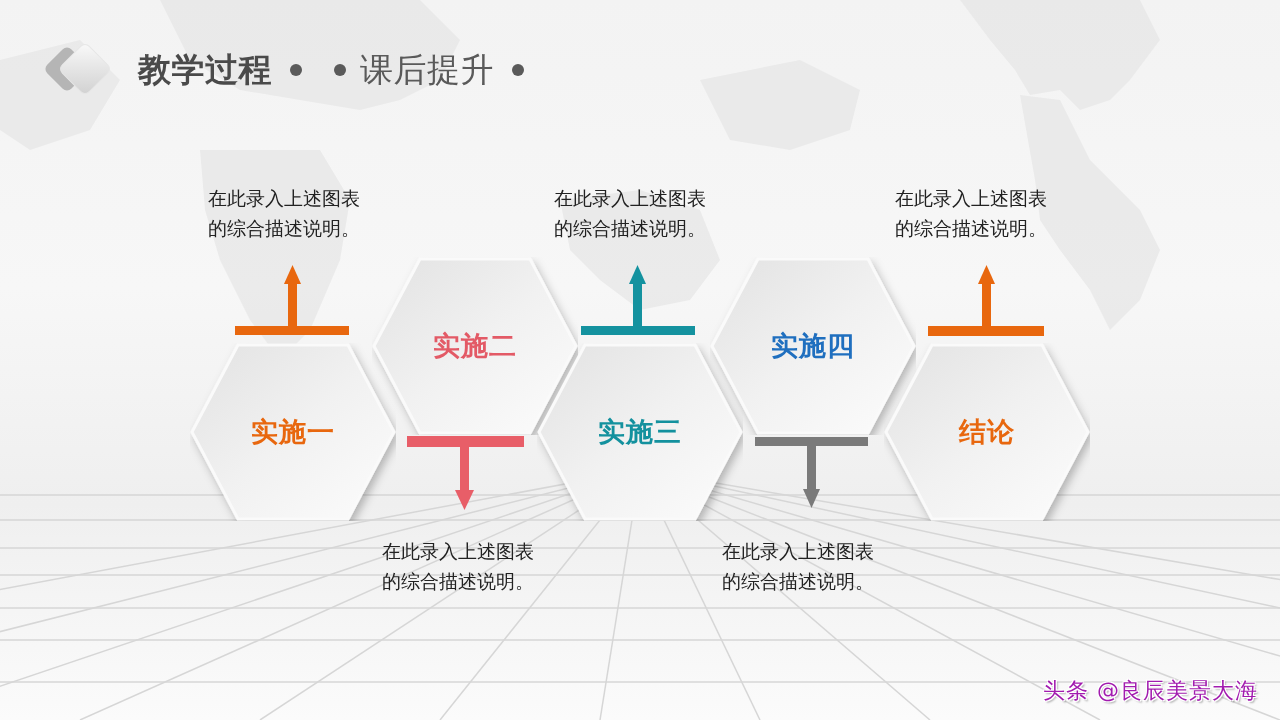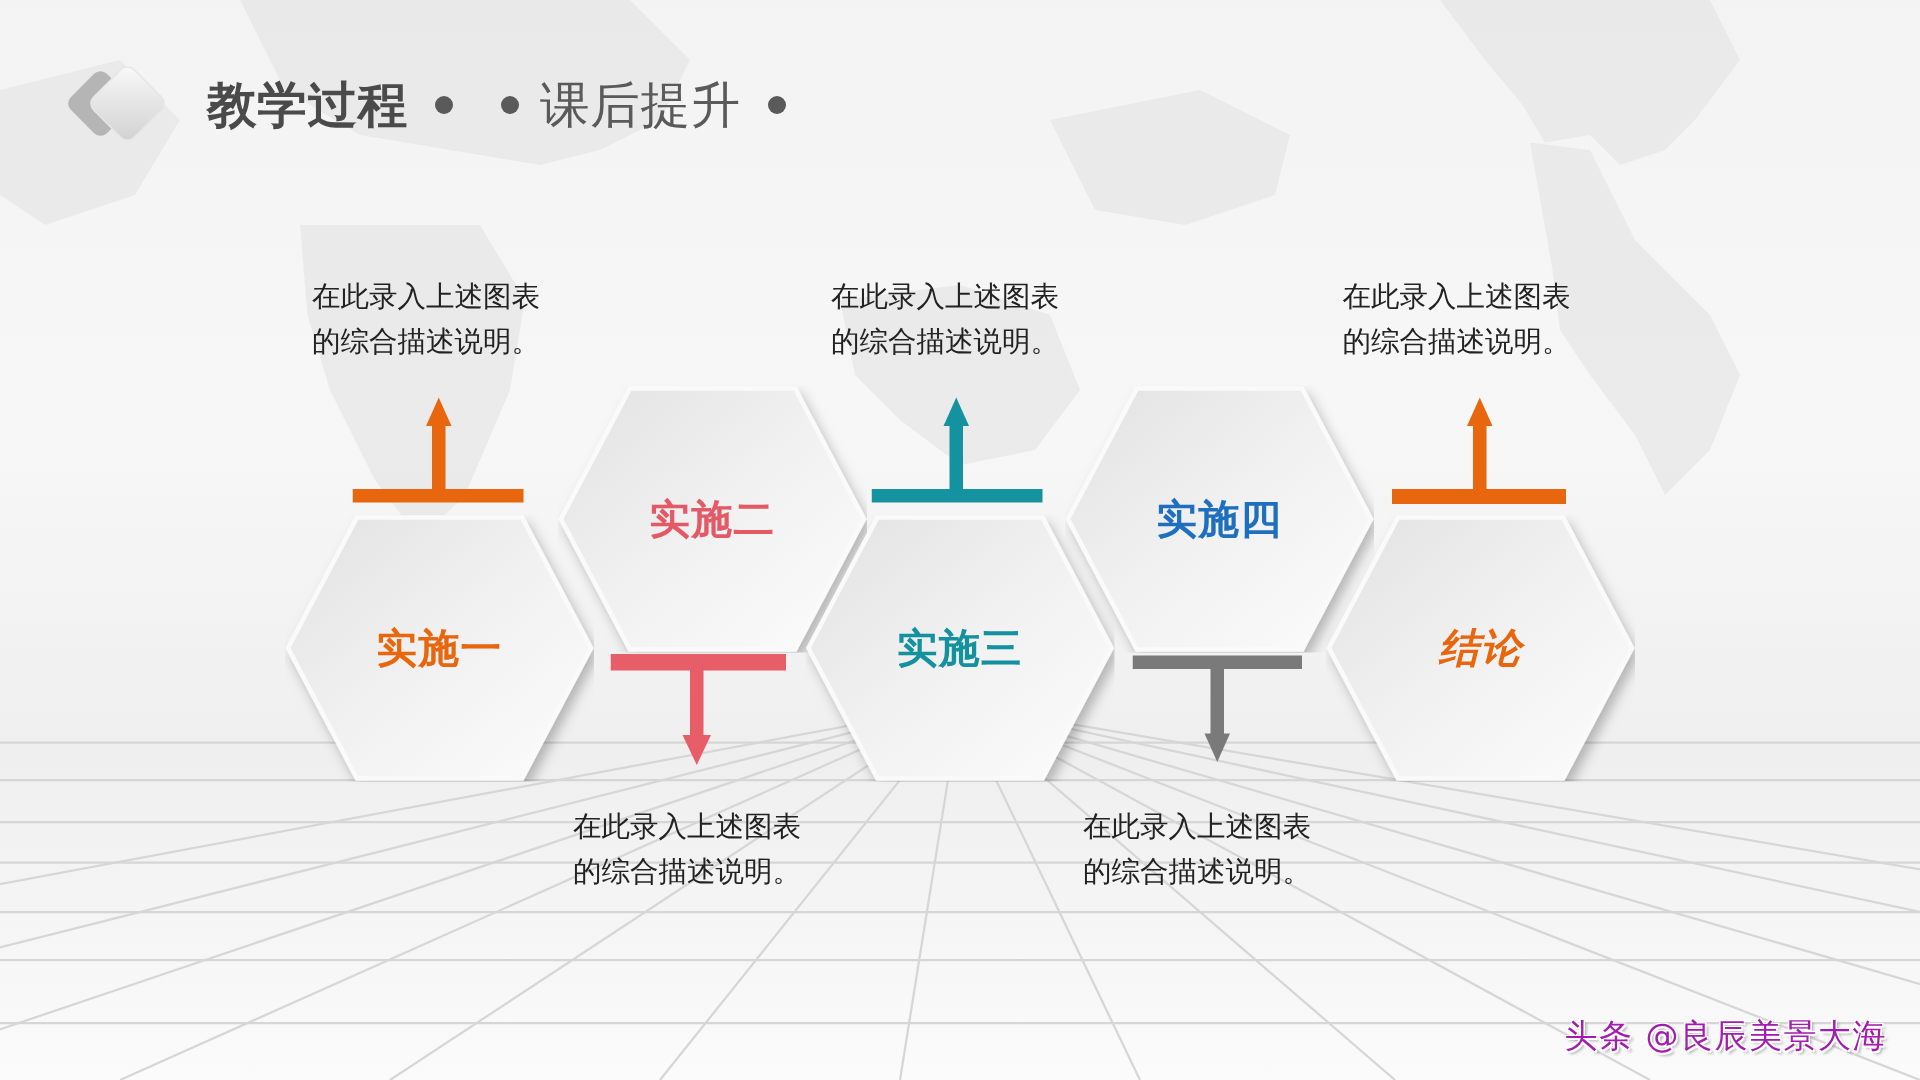--- a/index.html
+++ b/index.html
@@ -138,21 +138,21 @@
   <svg width="206" height="178" viewBox="0 0 206 178">
     <polygon points="48,2 158,2 204,89 158,176 48,176 2,89" fill="url(#hexfill)" stroke="#fafafa" stroke-width="3" filter="url(#hexshadow)"></polygon>
   </svg>
   <div class="hex-label" style="color:#1f6fbf;">实施四</div>
 </div>
 
 <div class="hex" style="left:884px; top:343px;">
   <svg width="206" height="178" viewBox="0 0 206 178">
     <polygon points="48,2 158,2 204,89 158,176 48,176 2,89" fill="url(#hexfill)" stroke="#fafafa" stroke-width="3" filter="url(#hexshadow)"></polygon>
   </svg>
-  <div class="hex-label" style="color:#e8670e;font-style:italic;">结论</div>
+  <div class="hex-label" style="color:#e8670e;">结论</div>
 </div>
 
 <svg class="arrow" style="left:235px; top:262px;" width="116" height="76" viewBox="0 0 116 76">
   <rect x="0" y="64" width="114" height="9" fill="#e8670e"></rect>
   <rect x="53" y="20" width="9" height="46" fill="#e8670e"></rect>
   <polygon points="57.5,3 66,22 49,22" fill="#e8670e"></polygon>
 </svg>
 
 <svg class="arrow" style="left:407px; top:434px;" width="120" height="80" viewBox="0 0 120 80">
   <rect x="0" y="2" width="117" height="11" fill="#e85e68"></rect>

